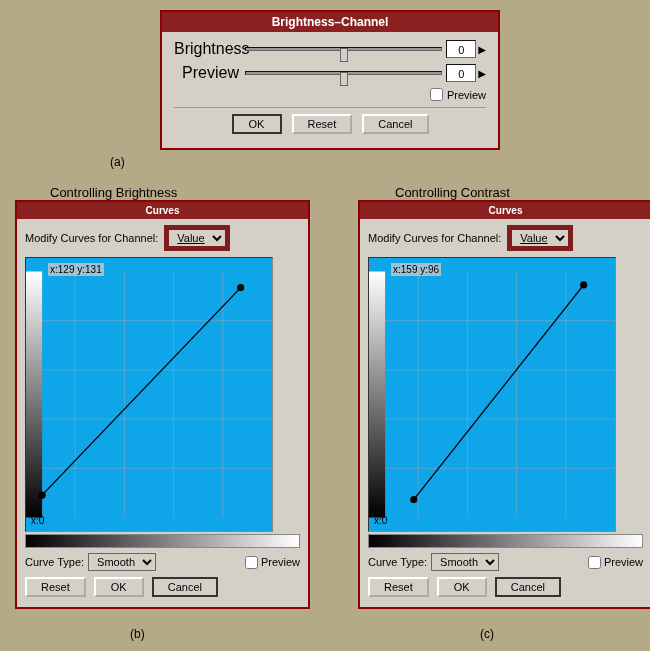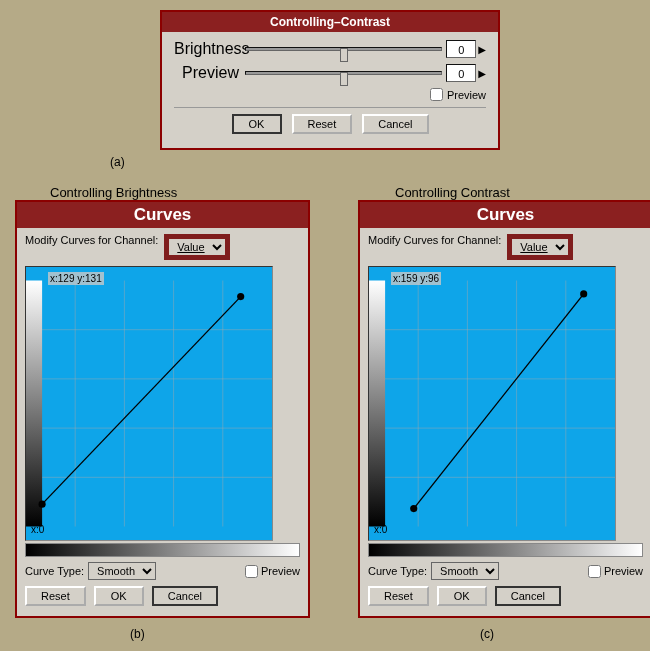--- a/index.html
+++ b/index.html
@@ -149,29 +149,29 @@
     }
     .curves-dialog-right {
       top: 200px;
       left: 358px;
     }
     .curves-titlebar {
       background: #8b2020;
       color: white;
       text-align: center;
       padding: 3px 0;
-      font-size: 17px;
+      font-size: 10px;
       font-weight: bold;
     }
     .curves-content {
       padding: 6px 8px;
     }
     .curves-channel-row {
       display: flex;
-      align-items: flex-start;
+      align-items: center;
       margin-bottom: 6px;
       font-size: 11px;
     }
     .curves-channel-label {
       margin-right: 6px;
     }
     .curves-channel-select {
       border: 5px solid #7f1d1d;
       background: #d4d0c8;
       padding: 1px 4px;
@@ -238,21 +238,21 @@
       position: absolute;
       font-size: 10px;
       bottom: 5px;
       left: 5px;
     }
   </style>
 </head>
 <body>
 
 <div class="bc-dialog">
-  <div class="bc-titlebar">Controlling–Contrast</div>
+  <div class="bc-titlebar">Brightness–Channel</div>
   <div class="bc-content">
     <div class="bc-row">
       <div class="bc-label">Brightness</div>
       <div class="bc-slider-container">
         <div class="bc-slider">
           <div class="bc-slider-thumb"></div>
         </div>
       </div>
       <div class="bc-value-box">0</div>
       <div class="bc-arrow">▶</div>

